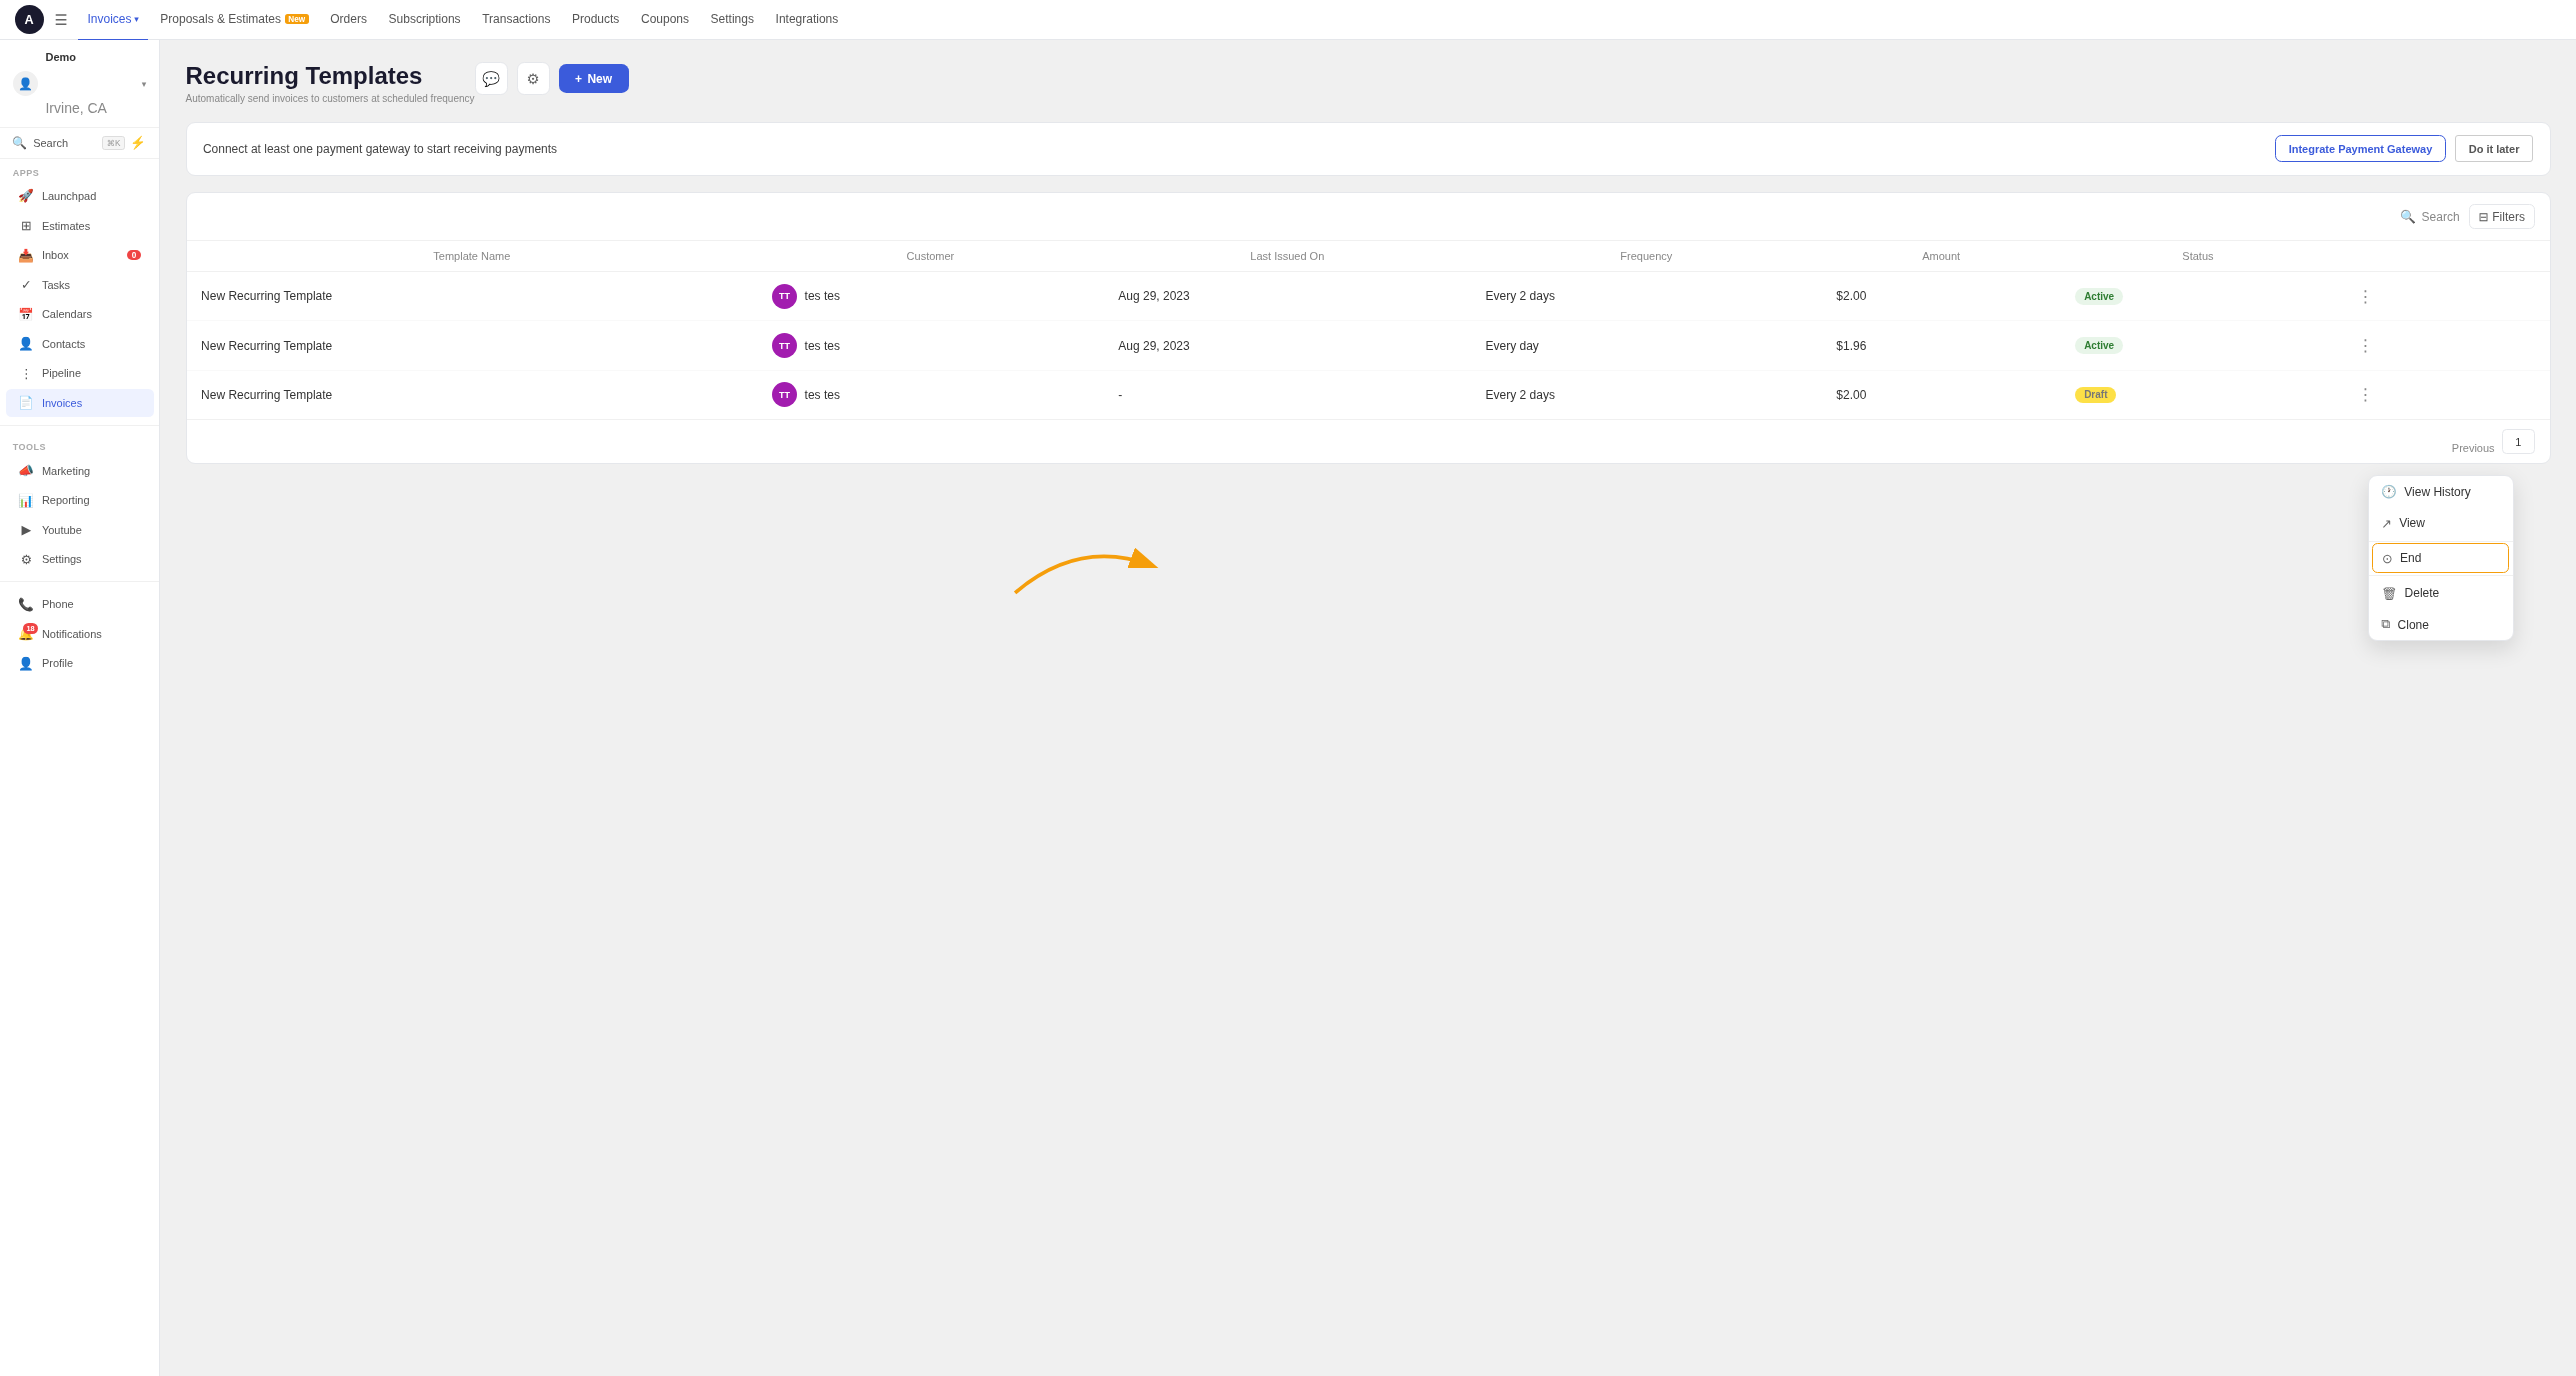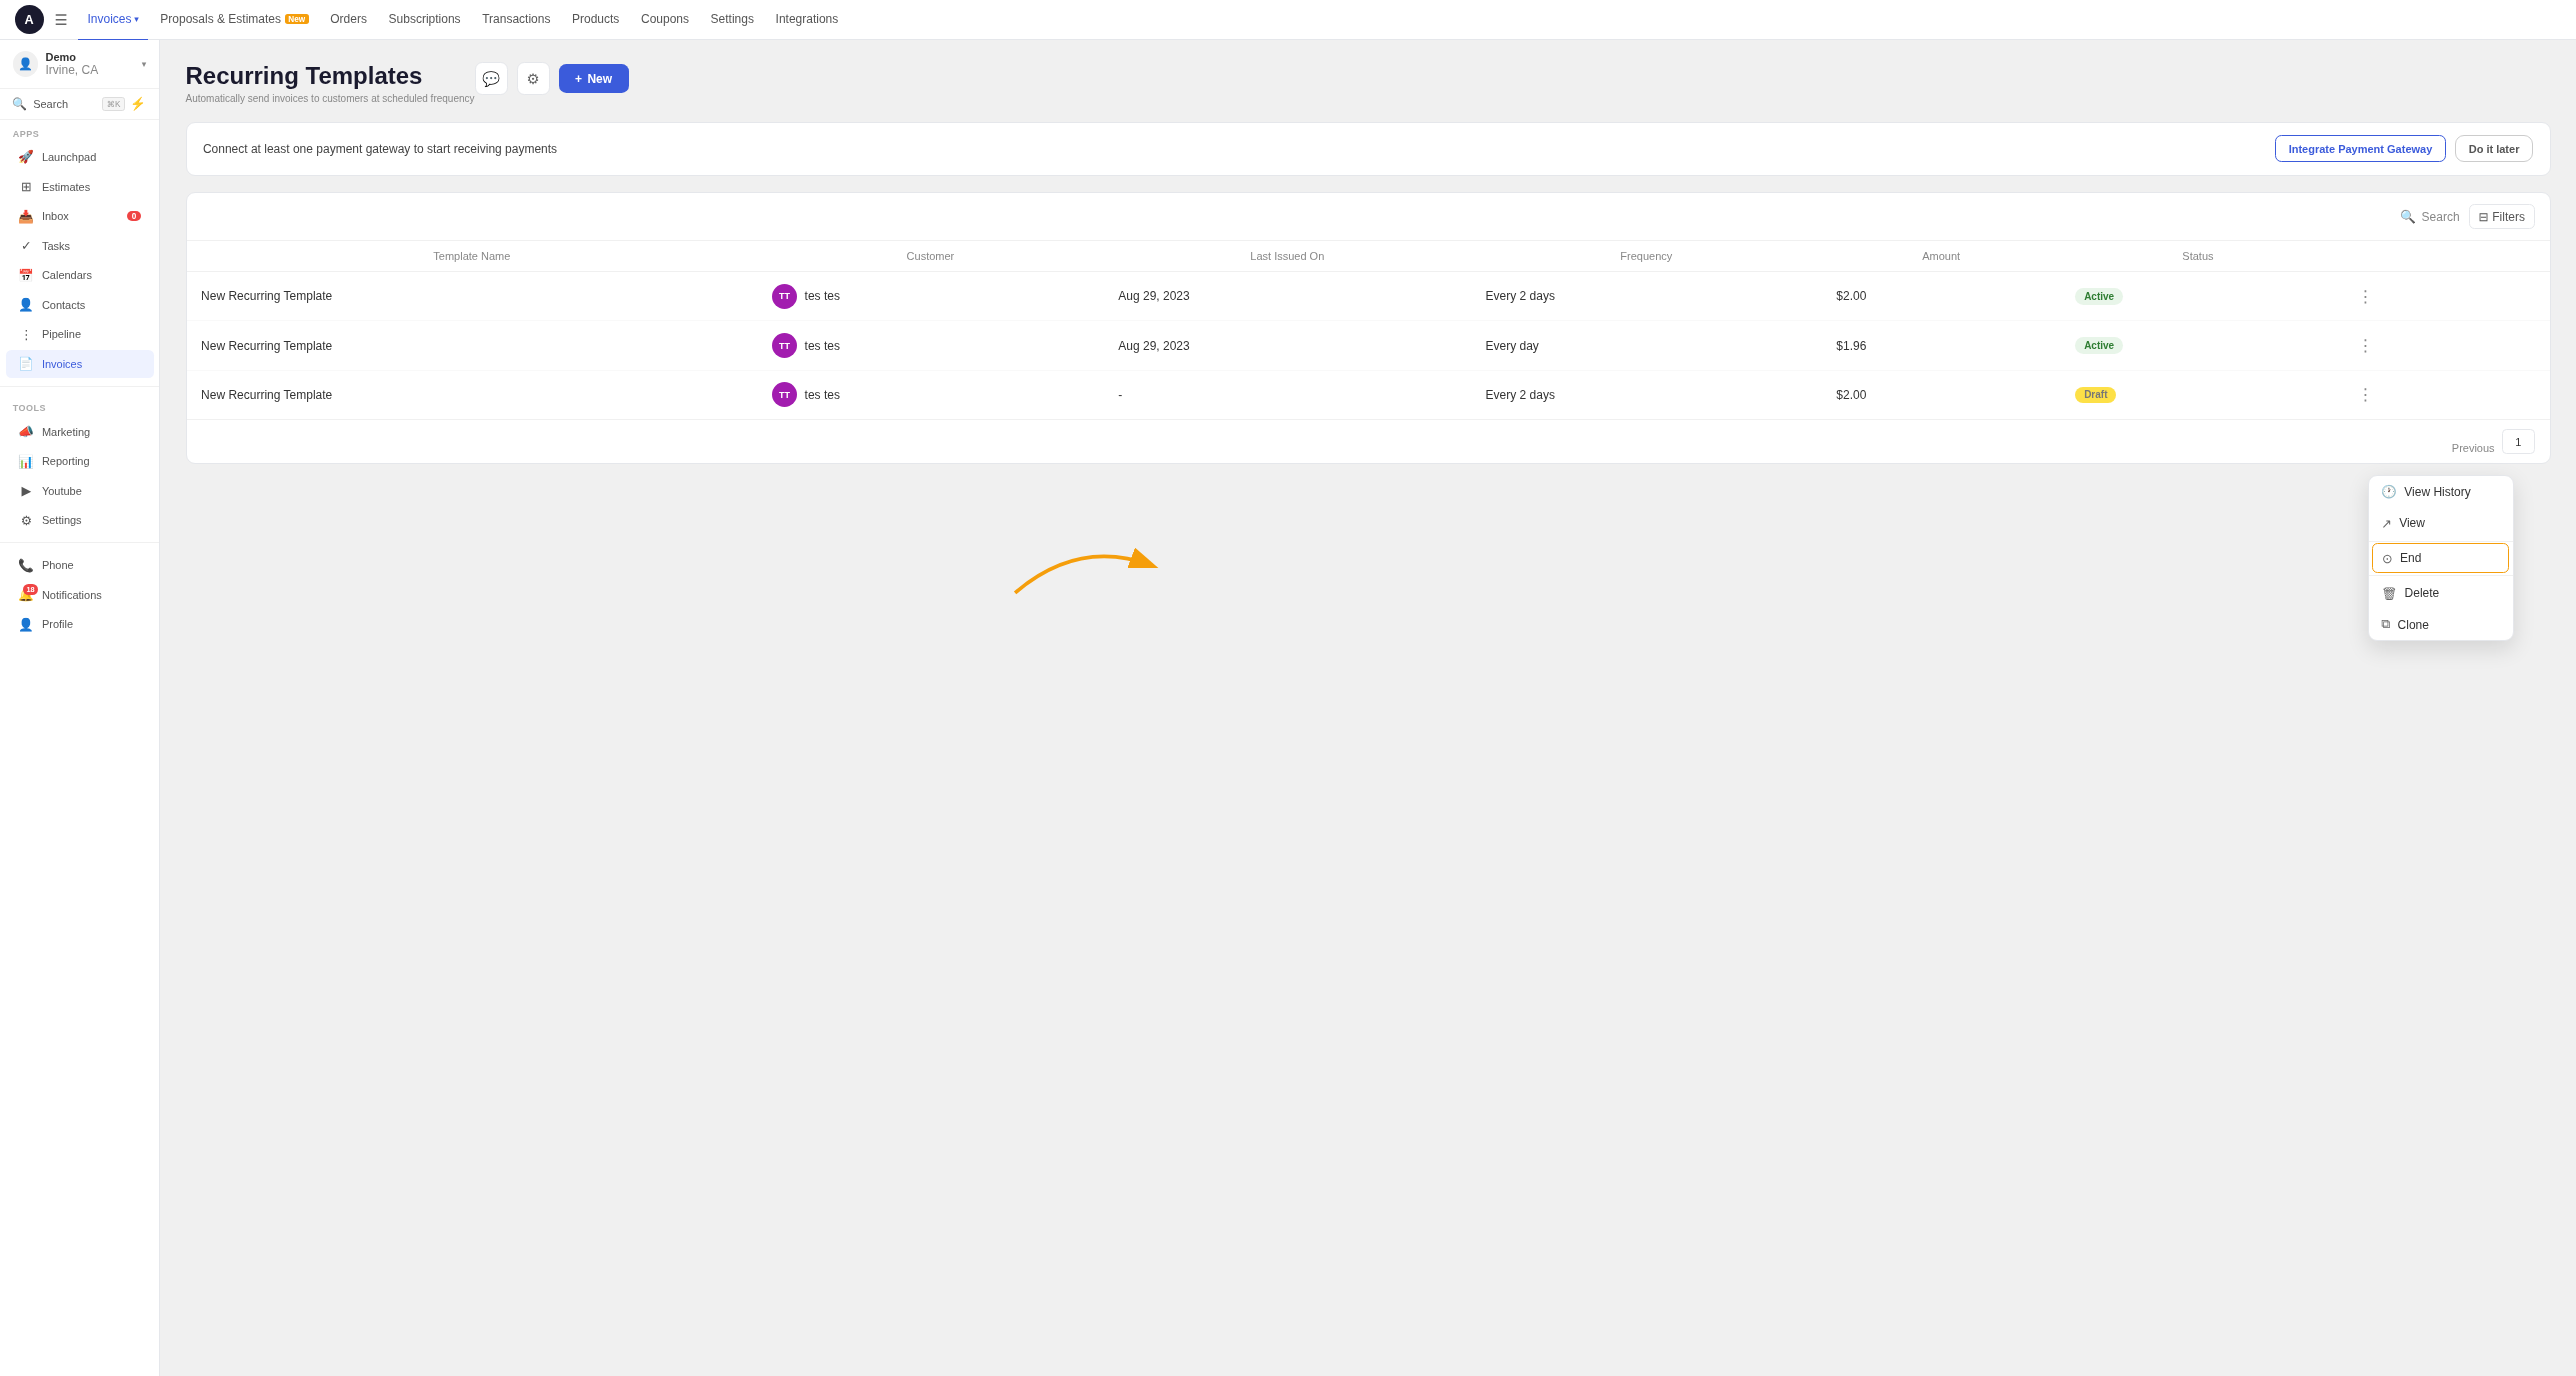--- a/index.html
+++ b/index.html
@@ -47,21 +47,21 @@
     .sidebar-user {
       display: flex; align-items: center; padding: 11px 12.7px;
       cursor: pointer; border-bottom: 0.9px solid #f0f0f0;
     }
     .sidebar-user-icon {
       width: 25.5px; height: 25.5px; border-radius: 50%; background: #f0f0f0;
       display: flex; align-items: center; justify-content: center; font-size: 12px; color: #777;
     }
     .sidebar-user-info { margin-left: 7.3px; flex: 1; }
     .sidebar-user-name { font-size: 11px; font-weight: 600; color: #333; }
-    .sidebar-user-location { font-size: 12px; color: #888; }
+    .sidebar-user-location { font-size: 14px; color: #888; margin-top: 37px; }
     .sidebar-user-chevron { font-size: 9px; color: #888; }
 
     .sidebar-search {
       display: flex; align-items: center; padding: 7.3px 12.7px;
       cursor: pointer; border-bottom: 0.9px solid #f0f0f0; gap: 5.5px;
     }
     .sidebar-search-icon { color: #888; font-size: 12px; }
     .sidebar-search-text { font-size: 11px; color: #555; flex: 1; }
     .sidebar-search-kbd {
       font-size: 8.2px; color: #999; background: #f5f5f5;
@@ -114,21 +114,21 @@
       margin-bottom: 16.4px;
     }
     .payment-banner-text { font-size: 12px; color: #444; }
     .payment-banner-actions { display: flex; gap: 9px; }
     .btn-outline-primary {
       border: 1.4px solid #3b5bdb; color: #3b5bdb; background: #fff;
       border-radius: 6.4px; padding: 6.4px 12.7px; font-size: 11px; font-weight: 600; cursor: pointer;
     }
     .btn-outline-secondary {
       border: 1.4px solid #ccc; color: #555; background: #fff;
-      border-radius: 9px; padding: 6.4px 12.7px; font-size: 11px; font-weight: 600; cursor: pointer;
+      border-radius: 3px; padding: 6.4px 12.7px; font-size: 11px; font-weight: 600; cursor: pointer;
     }
 
     
     .table-card {
       background: #fff; border: 0.9px solid #e5e7eb; border-radius: 9px;
       overflow: visible; position: relative;
     }
     .table-toolbar {
       display: flex; align-items: center; justify-content: flex-end;
       padding: 11px 14.6px; border-bottom: 0.9px solid #f0f0f0; gap: 9px;

